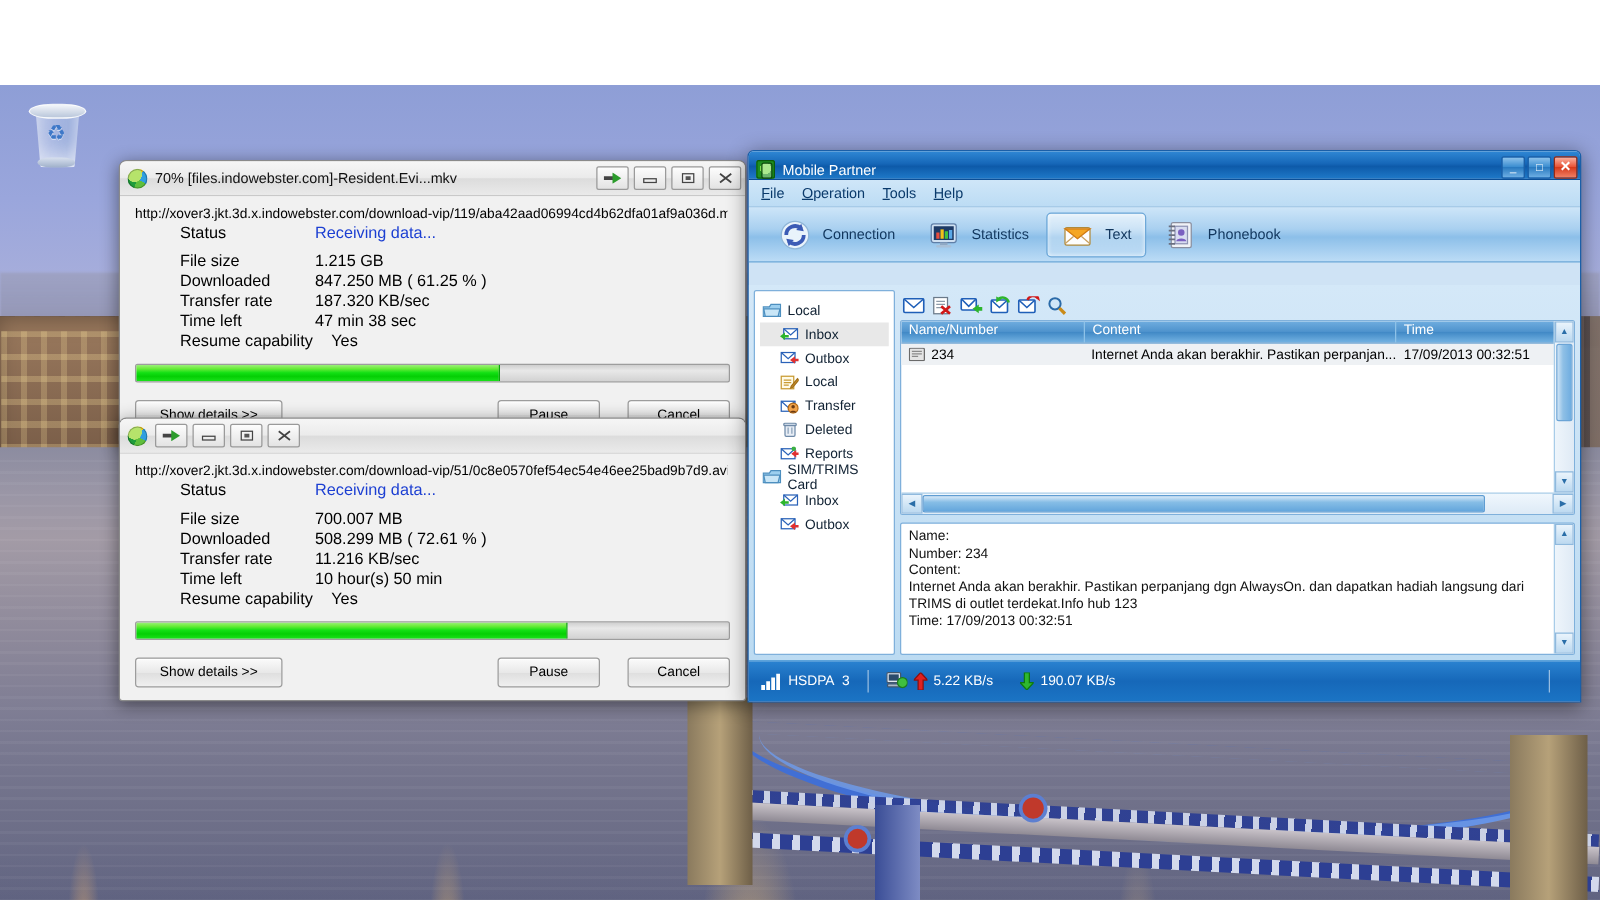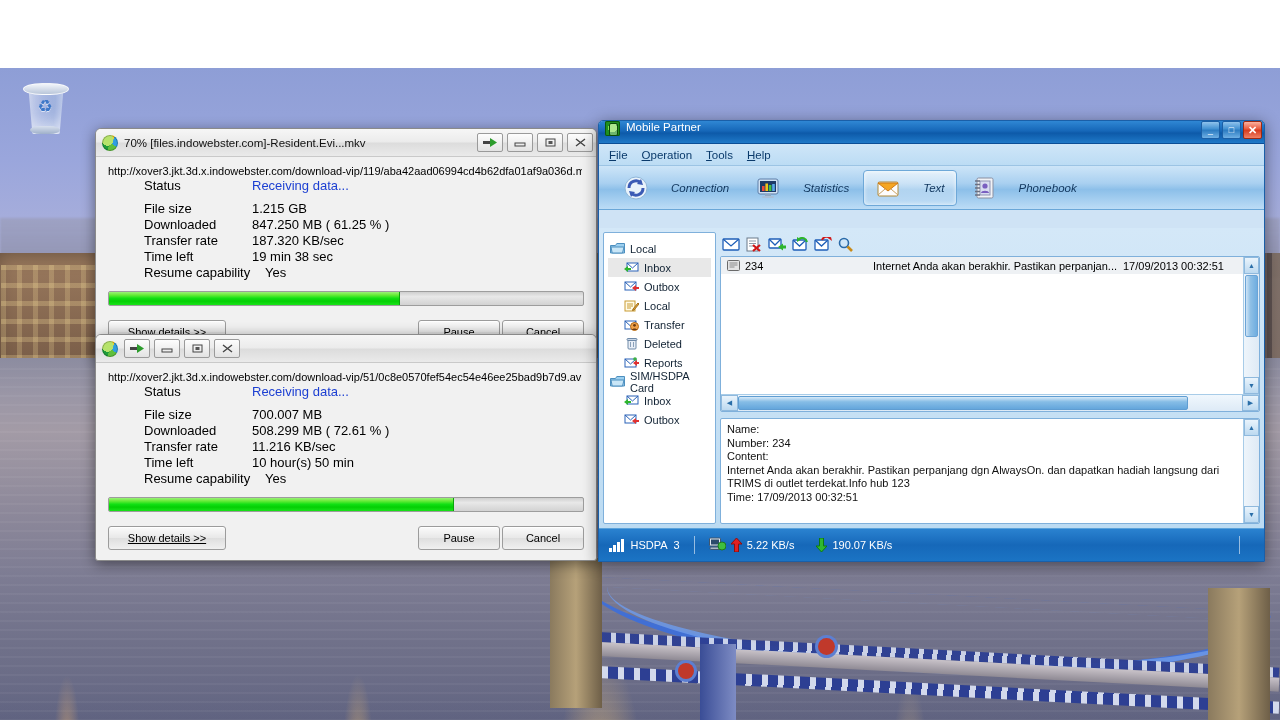--- a/index.html
+++ b/index.html
@@ -264,39 +264,39 @@
     margin-top: 14px; display:flex; align-items:center;
   }
   .idm-button {
     height: 22px; min-width: 70px;
     background: linear-gradient(180deg,#fbfbfb,#e8e8e8 50%,#dedede 51%,#f0f0f0);
     border: 1px solid #9c9c9c; border-radius: 3px;
     font-size: 11px; color:#000;
     display:flex; align-items:center; justify-content:center;
     box-shadow: inset 0 1px 0 #fff;
   }
-  .idm-button.details { width: 116px; text-decoration: underline; }
+  .idm-button.details { width: 116px; }
   .idm-button.pause { width: 80px; margin-left: auto; }
-  .idm-button.cancel { width: 80px; margin-left: 2px; }
+  .idm-button.cancel { width: 80px; margin-left: 22px; }
 
   
   .mp-win {
     position: absolute; left: 598px; top: 120px;
     width: 665px; height: 440px;
     border: 1px solid #1a5fa8;
     border-radius: 5px 5px 0 0;
     background: #cfe3f5;
     box-shadow: 0 3px 16px rgba(0,0,0,.45);
     overflow: hidden;
     font-size: 11px;
   }
   .mp-title {
     height: 22px;
     background: linear-gradient(180deg,#2f87d4 0%,#1667b8 45%,#0d5aa9 55%,#1f79c8 100%);
-    display:flex; align-items:flex-start; padding: 0 2px 0 6px;
+    display:flex; align-items:flex-end; padding: 0 2px 0 6px;
     border-bottom: 1px solid #0b4e96;
   }
   .mp-app-icon{
     width:15px;height:15px;margin-right:6px;flex:0 0 auto;
     border-radius:2px;
     background: radial-gradient(circle at 50% 45%, #7ede52 0 40%, #1f8f1f 41% 100%);
     box-shadow: inset 0 0 0 1px #0a5a0a;
     position:relative;
   }
   .mp-app-icon::after{
@@ -324,24 +324,23 @@
     color:#0a3a6b; font-size:11.5px;
   }
   .mp-menu-item u { text-decoration: underline; }
   .mp-toolbar {
     height: 43px;
     background: linear-gradient(180deg,#cde5f8 0%,#a9d0f0 40%,#8cbfe9 55%,#bcdcf6 100%);
     border-bottom: 1px solid #6aa7d8;
     display:flex; align-items:center; padding: 0 12px; gap: 2px;
   }
   .mp-tb-btn {
-    height: 34px; display:flex; align-items:center; gap:22px;
+    height: 34px; display:flex; align-items:center; gap:9px;
     padding: 0 11px; border-radius: 4px; color:#11365d; font-size: 11.5px;
     border: 1px solid transparent;
-    font-style: italic;
   }
   .mp-tb-btn.active {
     background: linear-gradient(180deg,rgba(255,255,255,.55),rgba(255,255,255,.15));
     border: 1px solid #6ea8d8;
     box-shadow: inset 0 0 4px rgba(255,255,255,.8);
   }
   .tb-ic { width:26px; height:26px; position:relative; flex:0 0 auto;}
 
   .mp-content {
     position:absolute; left:0; top:107px; right:0; bottom:33px;
@@ -521,21 +520,21 @@
       <div class="idm-row">
         <div class="idm-lbl">Downloaded</div>
         <div class="idm-val">847.250  MB  ( 61.25 % )</div>
       </div>
       <div class="idm-row">
         <div class="idm-lbl">Transfer rate</div>
         <div class="idm-val">187.320  KB/sec</div>
       </div>
       <div class="idm-row">
         <div class="idm-lbl">Time left</div>
-        <div class="idm-val">19 min 38 sec</div>
+        <div class="idm-val">47 min 38 sec</div>
       </div>
       <div class="idm-row">
         <div class="idm-lbl">Resume capability</div>
         <div class="idm-val" style="padding-left:13px;">Yes</div>
       </div>
       <div class="idm-progress">
         <div class="idm-progress-fill" id="pf0" style="width: 61.25%;"></div>
       </div>
       <div class="idm-actions">
         <div class="idm-button details">Show details &gt;&gt;</div>
@@ -762,21 +761,21 @@
           </span>
           <span>Reports</span>
         </div>
         <div class="tree-row">
           <span class="fold-ic">
             <svg width="15" height="13" viewBox="0 0 15 13">
                 <path d="M0.5 3.5h5l1.3-2h7.7v9.5H0.5z" fill="#9ccfef" stroke="#4d8fbf"></path>
                 <path d="M1 5h13l-1.5 6H2.2z" fill="#c9e6f7" stroke="#4d8fbf"></path>
               </svg>
           </span>
-          <span>SIM/HSDPA Card</span>
+          <span>SIM/TRIMS Card</span>
         </div>
         <div class="tree-row child">
           <span class="env-ic">
             <svg width="15" height="12" viewBox="0 0 15 12">
                 <rect x="3" y="1" width="11" height="8" fill="#fff" stroke="#2a62b8"></rect>
                 <path d="M3 1 L8.5 6 L14 1" fill="none" stroke="#2a62b8"></path>
                 <polygon points="0,7 4,4 4,6 7,6 7,8 4,8 4,10" fill="#2db52d"></polygon>
               </svg>
           </span>
           <span>Inbox</span>
@@ -836,20 +835,25 @@
             <svg width="18" height="15" viewBox="0 0 18 15">
                 <circle cx="7" cy="6" r="4.5" fill="#cfe6f8" stroke="#2a6aa8" stroke-width="1.6"></circle>
                 <path d="M10.5 9.5 L15 14" stroke="#c98a18" stroke-width="2.6"></path>
               </svg>
           </span>
         </div>
 
         <div class="mp-list">
           <div class="mp-list-inner">
             <div class="mp-list-main">
+              <div class="mp-colhdr">
+                <div class="c-name">Name/Number</div>
+                <div class="c-content">Content</div>
+                <div class="c-time">Time</div>
+              </div>
               <div class="mp-rows">
                 <div class="mp-row">
                   <div class="cell c-name">
                     <span class="sms-ic">
                       <svg width="13" height="11" viewBox="0 0 13 11">
                           <rect x="0.5" y="0.5" width="12" height="10" rx="1" fill="#e4e4e4" stroke="#6a6a6a"></rect>
                           <path d="M2.5 3h8M2.5 5h8M2.5 7h5" stroke="#8a8a8a"></path>
                         </svg>
                     </span>
                     <span>234</span>

